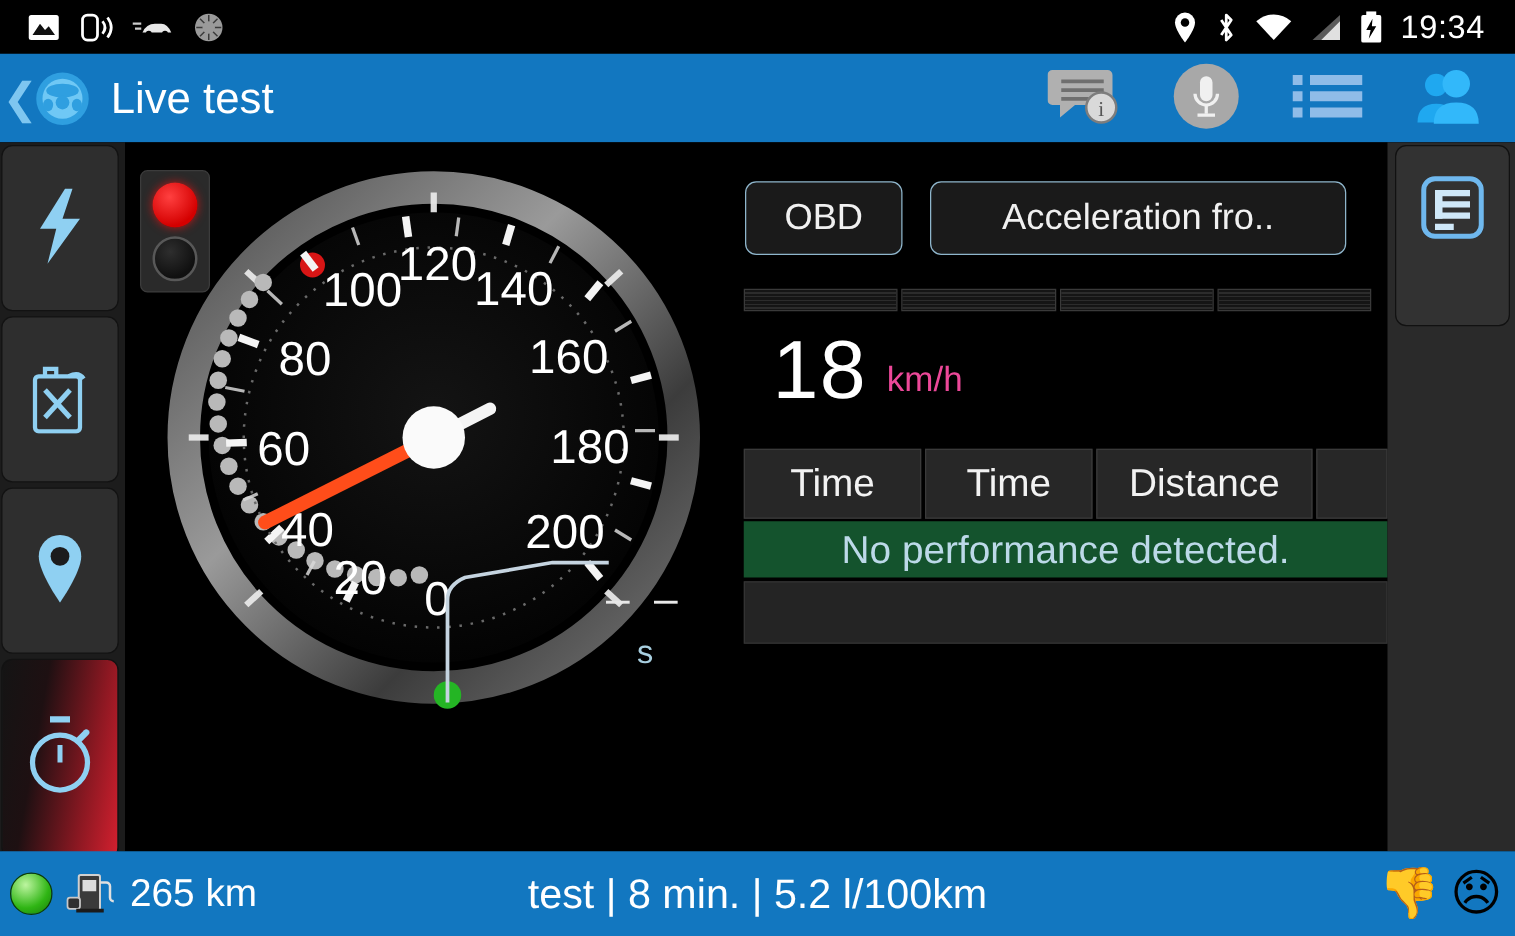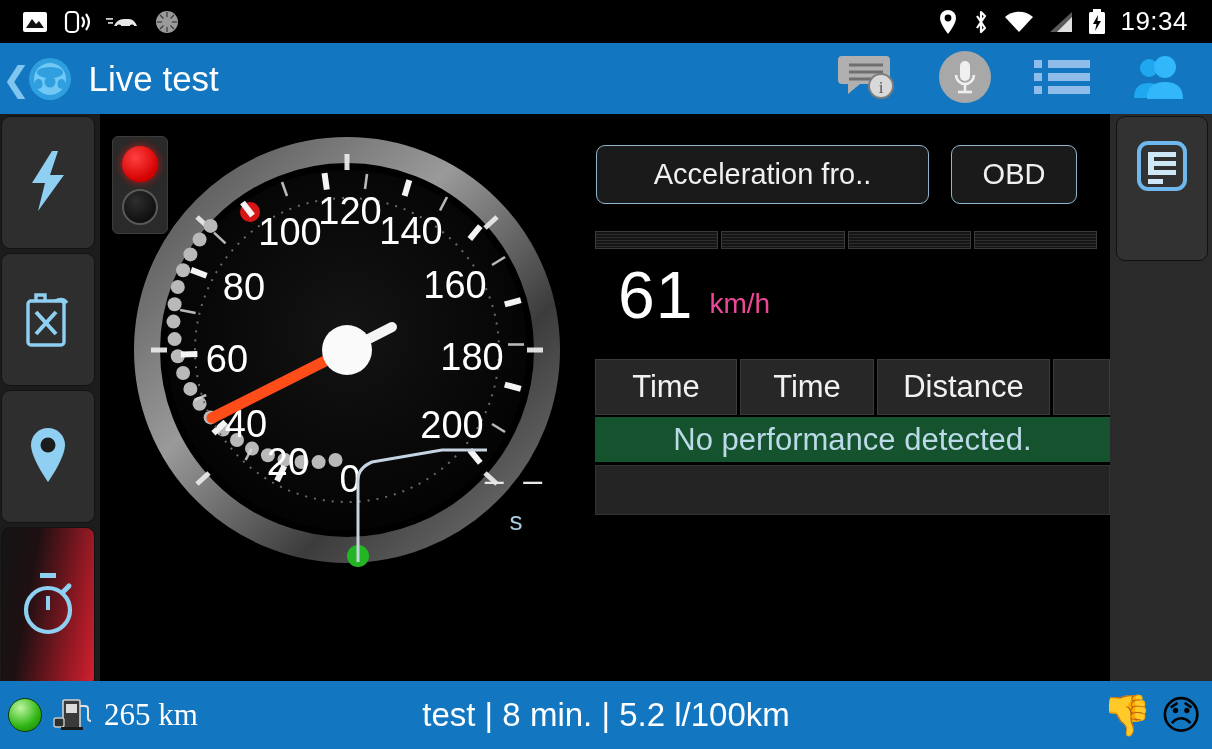--- a/index.html
+++ b/index.html
@@ -96,21 +96,21 @@
     font-family:"Liberation Sans",sans-serif;}
   .tbl-empty{margin-top:3px;height:50px;background:#242424;border:1px solid #333;}
 
   
   .bottombar{position:absolute;left:0;top:681px;width:1212px;height:68px;background:#1277c0;
     display:flex;align-items:center;}
   .bb-left{display:flex;align-items:center;gap:10px;padding-left:8px;}
   .bb-green{width:34px;height:34px;border-radius:50%;
     background:radial-gradient(circle at 36% 28%,#bdf5a0,#2fb514 60%,#1a7a0c 100%);
     border:1px solid #0c3b06;}
-  .bb-km{color:#fff;font-size:31px;font-family:Liberation Serif, serif;}
+  .bb-km{color:#fff;font-size:31px;font-family:Liberation Sans, sans-serif;}
   .bb-center{position:absolute;left:0;right:0;text-align:center;color:#fff;font-size:33px;
     font-family:"Liberation Sans",sans-serif;pointer-events:none;}
   .bb-right{margin-left:auto;display:flex;align-items:center;gap:8px;padding-right:10px;z-index:2;}
   .emoji{font-size:40px;line-height:1;}
 </style>
 </head>
 <body>
 
 <div class="statusbar">
   <div class="sb-left">
@@ -400,33 +400,33 @@
     </div>
 
     <div class="timer-box">
       <div class="timer-dashes">– –</div>
       <div class="timer-unit">s</div>
     </div>
   </div>
 
   <div class="data-panel">
     <div class="btn-row">
+      <div class="pill pill-obd">OBD</div>
       <div class="pill pill-accel">Acceleration fro..</div>
-      <div class="pill pill-obd">OBD</div>
     </div>
 
     <div class="segbar">
       <div class="seg"></div>
       <div class="seg"></div>
       <div class="seg"></div>
       <div class="seg"></div>
     </div>
 
     <div class="readout">
-      <span class="readout-val">61</span>
+      <span class="readout-val">18</span>
       <span class="readout-unit">km/h</span>
     </div>
 
     <div class="tbl">
       <div class="tbl-head">
         <div class="th c1">Time</div>
         <div class="th c2">Time</div>
         <div class="th c3">Distance</div>
         <div class="th c4"></div>
       </div>

